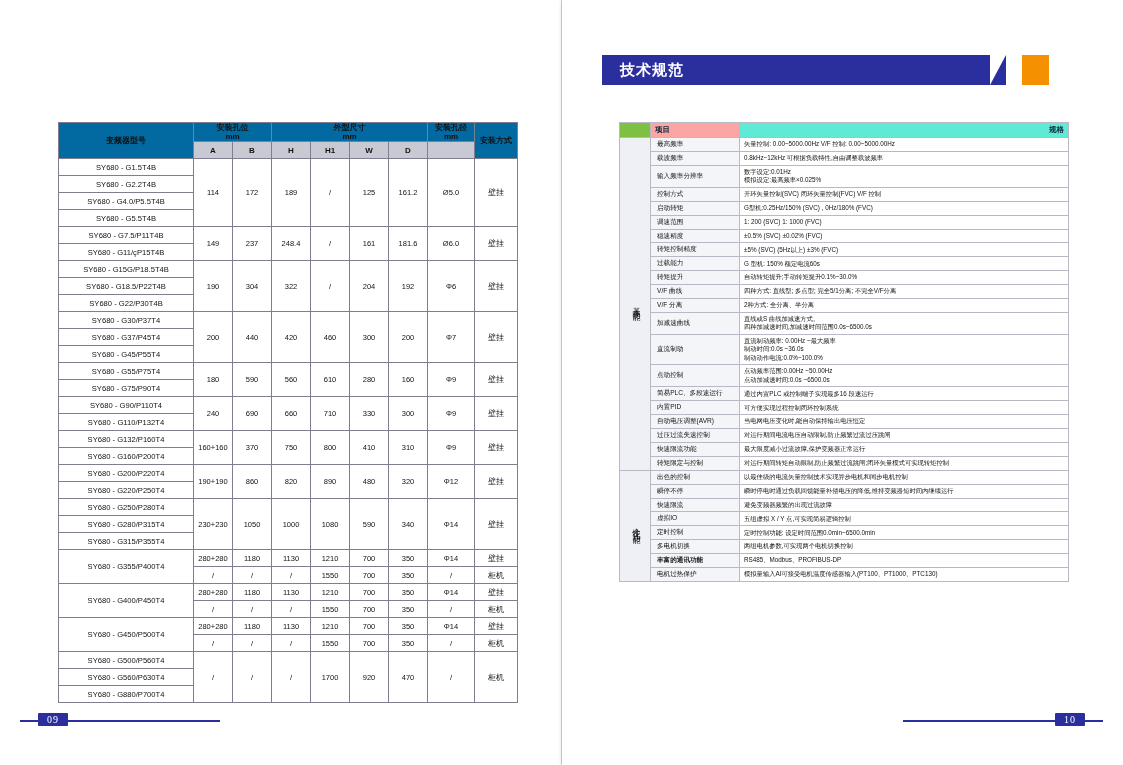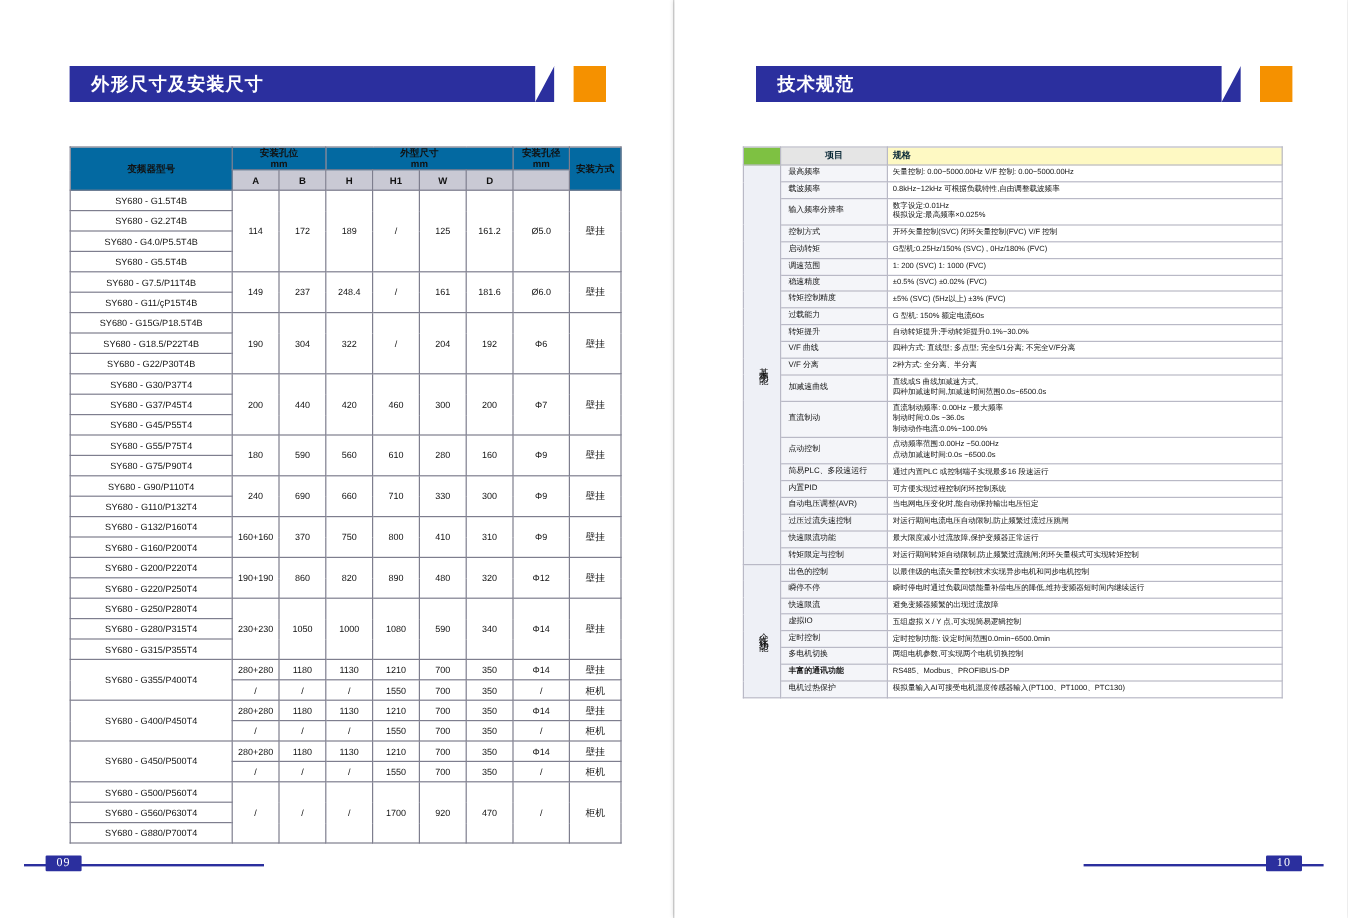--- a/index.html
+++ b/index.html
@@ -56,45 +56,39 @@
   table.spec{border-collapse:collapse;font-size:6.4px;color:#111;width:450px;}
   table.spec td{border:1px solid #b9b9c6;padding:2px 4px;vertical-align:middle;line-height:1.35;}
   table.spec td.cat{
     width:26px;background:#eef0f6;text-align:center;font-size:8px;
     letter-spacing:2px;writing-mode:vertical-rl;text-orientation:upright;
   }
   table.spec td.item{width:78px;background:#f4f5f9;padding-left:6px;font-size:6.6px;}
   table.spec td.desc{background:#ffffff;font-size:6.3px;}
   table.spec tr.head td{border:1px solid #b9b9c6;}
   .hd-green{background:#7ec142;}
-  .hd-cyan{background:#fef9c3;color:#0b2a38;text-align:left;font-weight:bold;font-size:7.5px;}
-  .hd-item{background:#e5e5e5;text-align:center;font-weight:bold;font-size:7.5px;color:#0b2a38;}
+  .hd-cyan{background:#5eead4;color:#0b2a38;text-align:right;font-weight:bold;font-size:7.5px;}
+  .hd-item{background:#fca5a5;font-weight:bold;font-size:7.5px;color:#0b2a38;}
   .two{display:block;}
 
   
   .foot{position:absolute;bottom:36px;height:16px;}
   .foot .bar{position:absolute;top:7px;height:2px;background:#2b2f9e;}
   .pg{
     position:absolute;top:0;background:#2b2f9e;color:#fff;font-size:10px;
     padding:1px 9px;border-radius:1px;letter-spacing:1px;font-family:Liberation Serif, serif;
   }
 </style>
 </head>
 <body>
 
 <div class="page">
 
   <div class="sheet left">
 
-    <div class="banner" style="left:58px;top:55px;width:447px;">
-      <div class="blue" style="width:370px;">外形尺寸及安装尺寸</div>
-      <div class="blue-tail"></div>
-      <div class="orange-lead"></div>
-      <div class="orange" style="flex:1;"></div>
-    </div>
 
     <div class="tbl-wrap">
       <table class="dim">
         <tbody>
             <tr>
           <th class="hdr-model" rowspan="2">变频器型号</th>
           <th class="hdr-grp" colspan="2">
             <span>安装孔位</span><br>
             <span>mm</span>
           </th>
@@ -346,21 +340,21 @@
 
     <div class="foot" style="left:20px;width:200px;">
       <div class="bar" style="left:0;width:200px;"></div>
       <div class="pg" style="left:18px;">09</div>
     </div>
   </div>
 
   <div class="gutter"></div>
 
   <div class="sheet right">
-    <div class="banner" style="left:68px;top:55px;width:447px;">
+    <div class="banner" style="left:40px;top:55px;width:447px;">
       <div class="blue" style="width:370px;">技术规范</div>
       <div class="blue-tail"></div>
       <div class="orange-lead"></div>
       <div class="orange" style="flex:1;"></div>
     </div>
 
     <div class="spec-wrap" style="left:57px;">
       <table class="spec">
         <tbody>
             <tr class="head">

